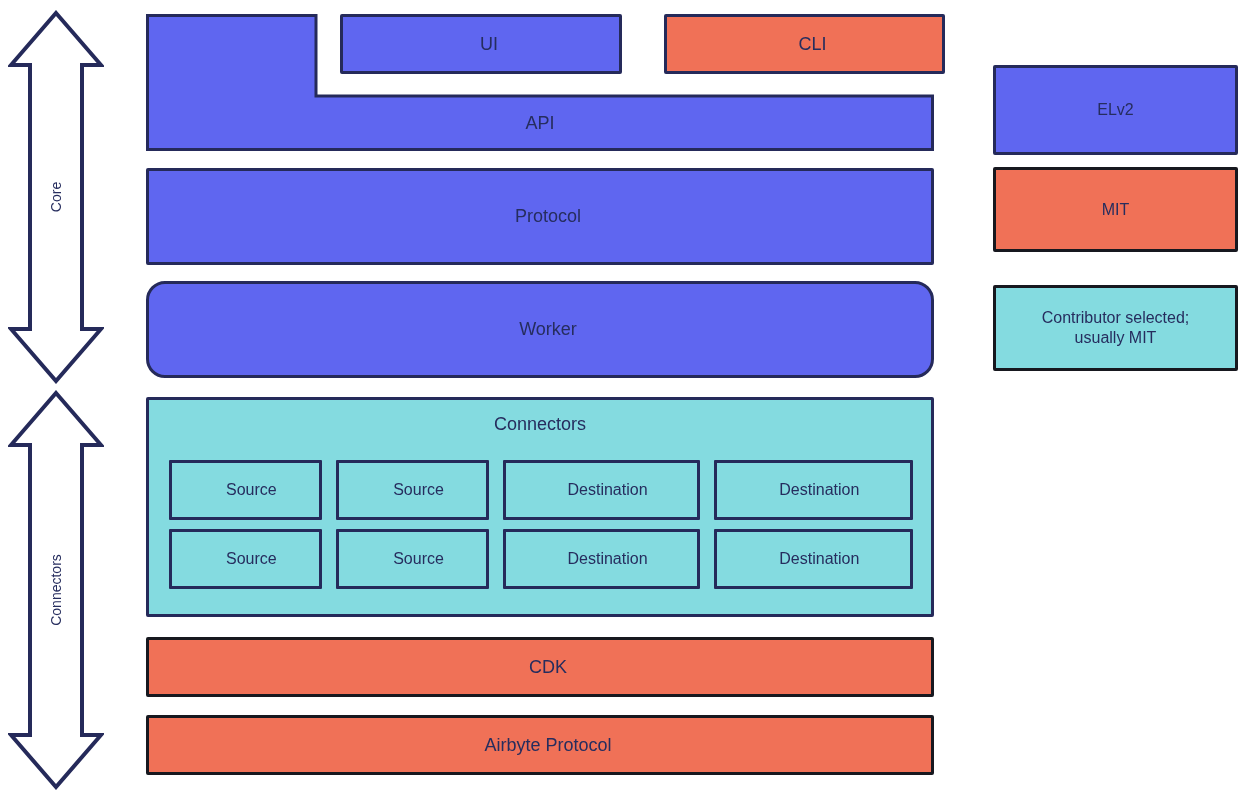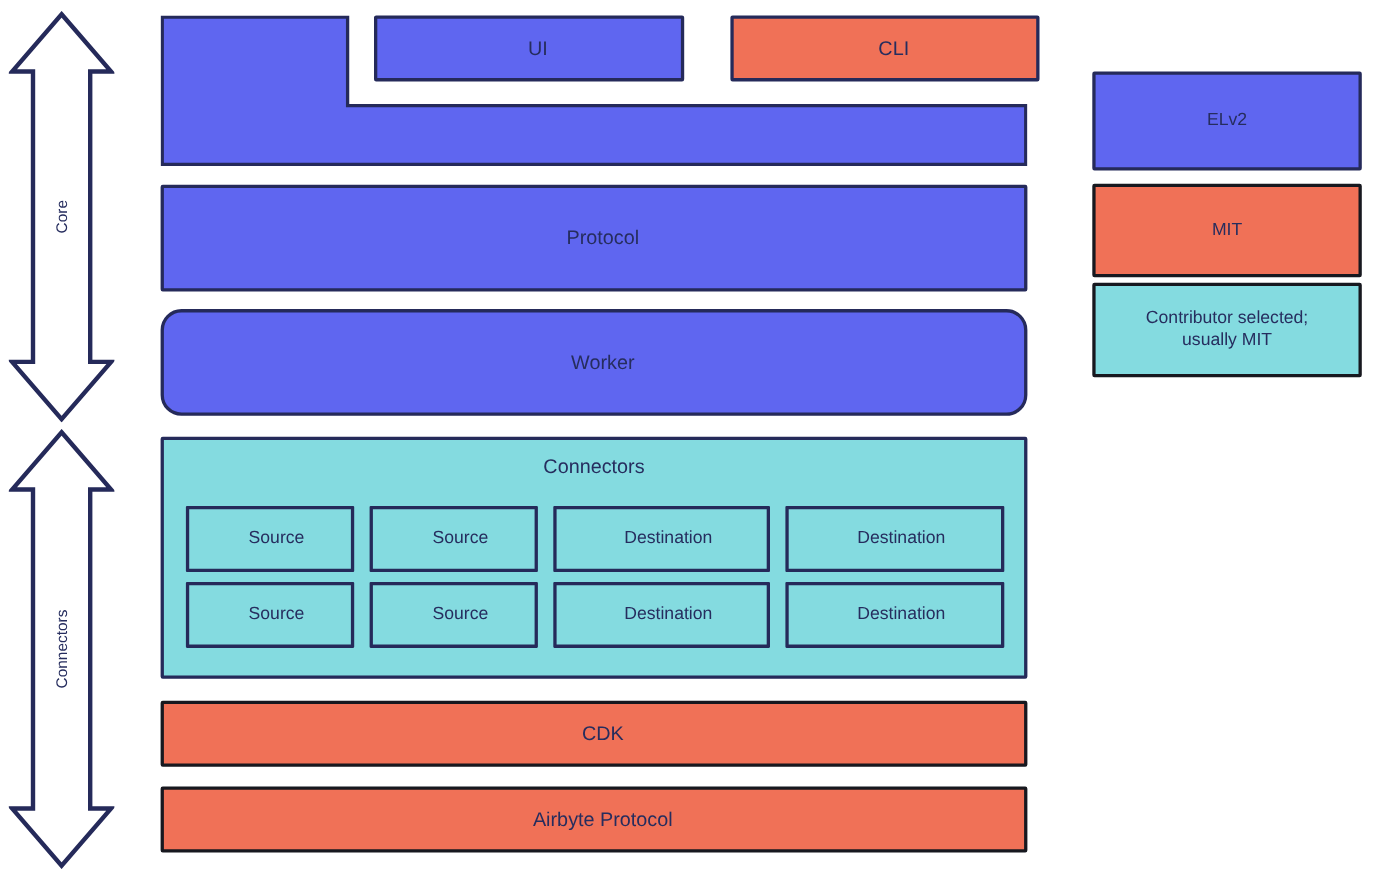--- a/index.html
+++ b/index.html
@@ -135,20 +135,21 @@
     </svg>
     <div class="arrow-label">
       <span>Connectors</span>
     </div>
   </div>
 
   <div class="api-group">
     <svg width="788" height="137" viewBox="0 0 788 137">
       <polygon points="1.5,1.5 170,1.5 170,82 786.5,82 786.5,135.5 1.5,135.5" fill="var(--blue)" stroke="var(--border-navy)" stroke-width="3" stroke-linejoin="miter"></polygon>
     </svg>
+    <div class="api-label">API</div>
   </div>
 
   <div class="box fill-blue" style="left:340px; top:14px; width:282px; height:60px;">UI</div>
 
   <div class="box fill-orange" style="left:649px; top:14px; width:281px; height:60px;margin-left:15px;">CLI</div>
 
   <div class="box fill-blue" style="left:146px; top:168px; width:788px; height:97px;">Protocol</div>
 
   <div class="box fill-blue" style="left:146px; top:281px; width:788px; height:97px;border-radius:19px;">Worker</div>
 
@@ -165,15 +166,15 @@
       <div class="connector-cell">Destination</div>
     </div>
   </div>
 
   <div class="box fill-orange border-dark" style="left:146px; top:637px; width:788px; height:60px;">CDK</div>
 
   <div class="box fill-orange border-dark" style="left:146px; top:715px; width:788px; height:60px;">Airbyte Protocol</div>
 
   <div class="legend-box fill-blue" style="top:65px; height:90px; border-color:var(--border-navy);">ELv2</div>
   <div class="legend-box fill-orange" style="top:167px; height:85px;">MIT</div>
-  <div class="legend-box fill-teal" style="top:257px; height:86px;">Contributor selected; usually MIT</div>
+  <div class="legend-box fill-teal" style="top:285px; height:86px;">Contributor selected; usually MIT</div>
 
 </div>
 
 </body></html>

